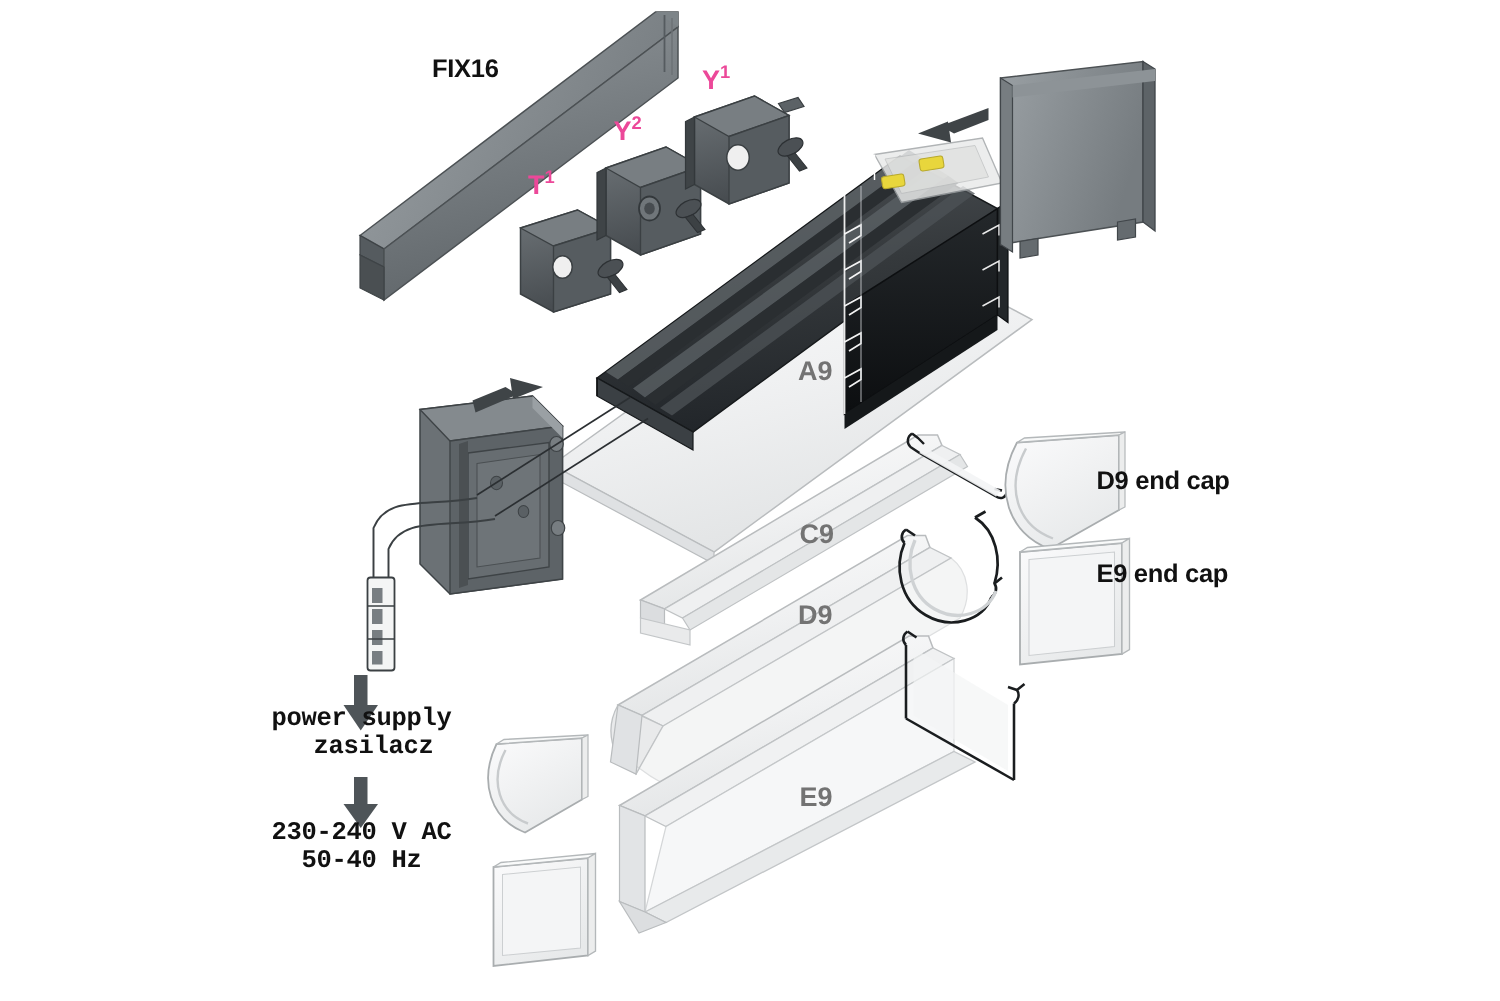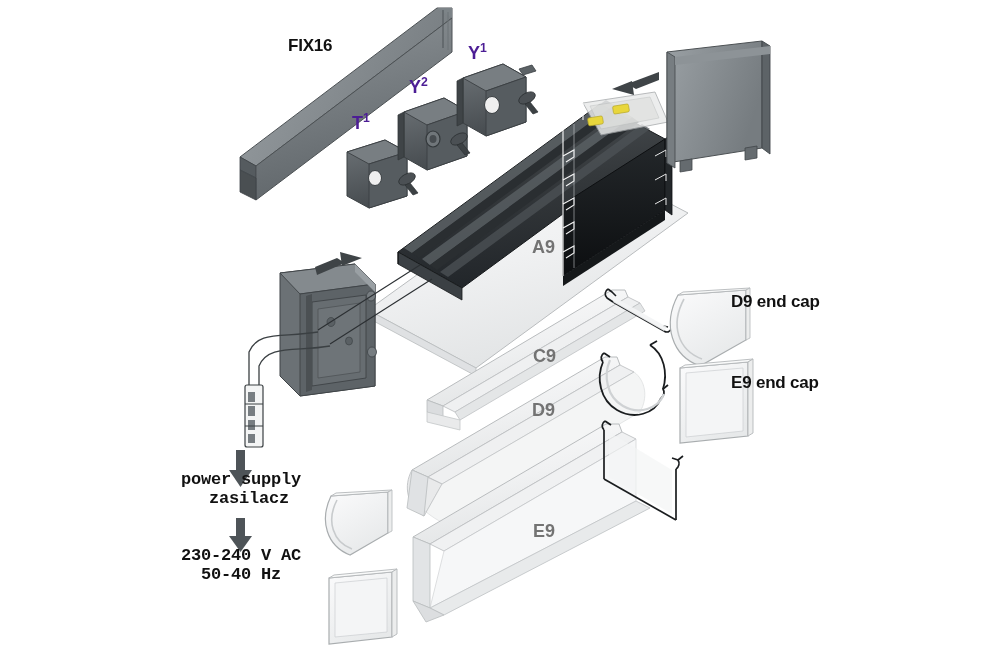--- a/index.html
+++ b/index.html
@@ -35,21 +35,21 @@
   .lbl-dark {
     color: #111111;
     font-size: 17px;
     letter-spacing: -0.2px;
   }
   .lbl-orange {
     color: #737373;
     font-size: 18px;
   }
   .lbl-teal {
-    color: #4c1d95;
+    color: #ec4899;
     font-size: 18px;
   }
   .lbl-teal sup, .sup {
     font-size: 0.68em;
     vertical-align: super;
     font-weight: bold;
   }
   .lbl-center {
     text-align: center;
     transform: translateX(-50%);
@@ -349,21 +349,21 @@
   <div class="lbl lbl-teal" style="left:468px; top:42px;"><span>Y</span><sup>1</sup></div>
 
   <div class="lbl lbl-orange" style="left:532px; top:237px;">A9</div>
 
   <div class="lbl lbl-orange" style="left:533px; top:346px;">C9</div>
 
   <div class="lbl lbl-orange" style="left:532px; top:400px;">D9</div>
 
   <div class="lbl lbl-orange" style="left:533px; top:521px;text-align:right;">E9</div>
 
-  <div class="lbl lbl-dark" style="left:731px; top:292px;text-align:right;">D9 end cap</div>
+  <div class="lbl lbl-dark" style="left:731px; top:311px;text-align:right;">D9 end cap</div>
 
   <div class="lbl lbl-dark" style="left:731px; top:373px;">E9 end cap</div>
 
   <div class="lbl lbl-dark lbl-center" style="left:241px; top:470px;">power supply</div>
 
   <div class="lbl lbl-dark lbl-center" style="left:249px; top:489px;">zasilacz</div>
 
   <div class="lbl lbl-dark lbl-center" style="left:241px; top:546px;">230-240 V AC</div>
 
   <div class="lbl lbl-dark lbl-center" style="left:241px; top:565px;">50-40 Hz</div>

